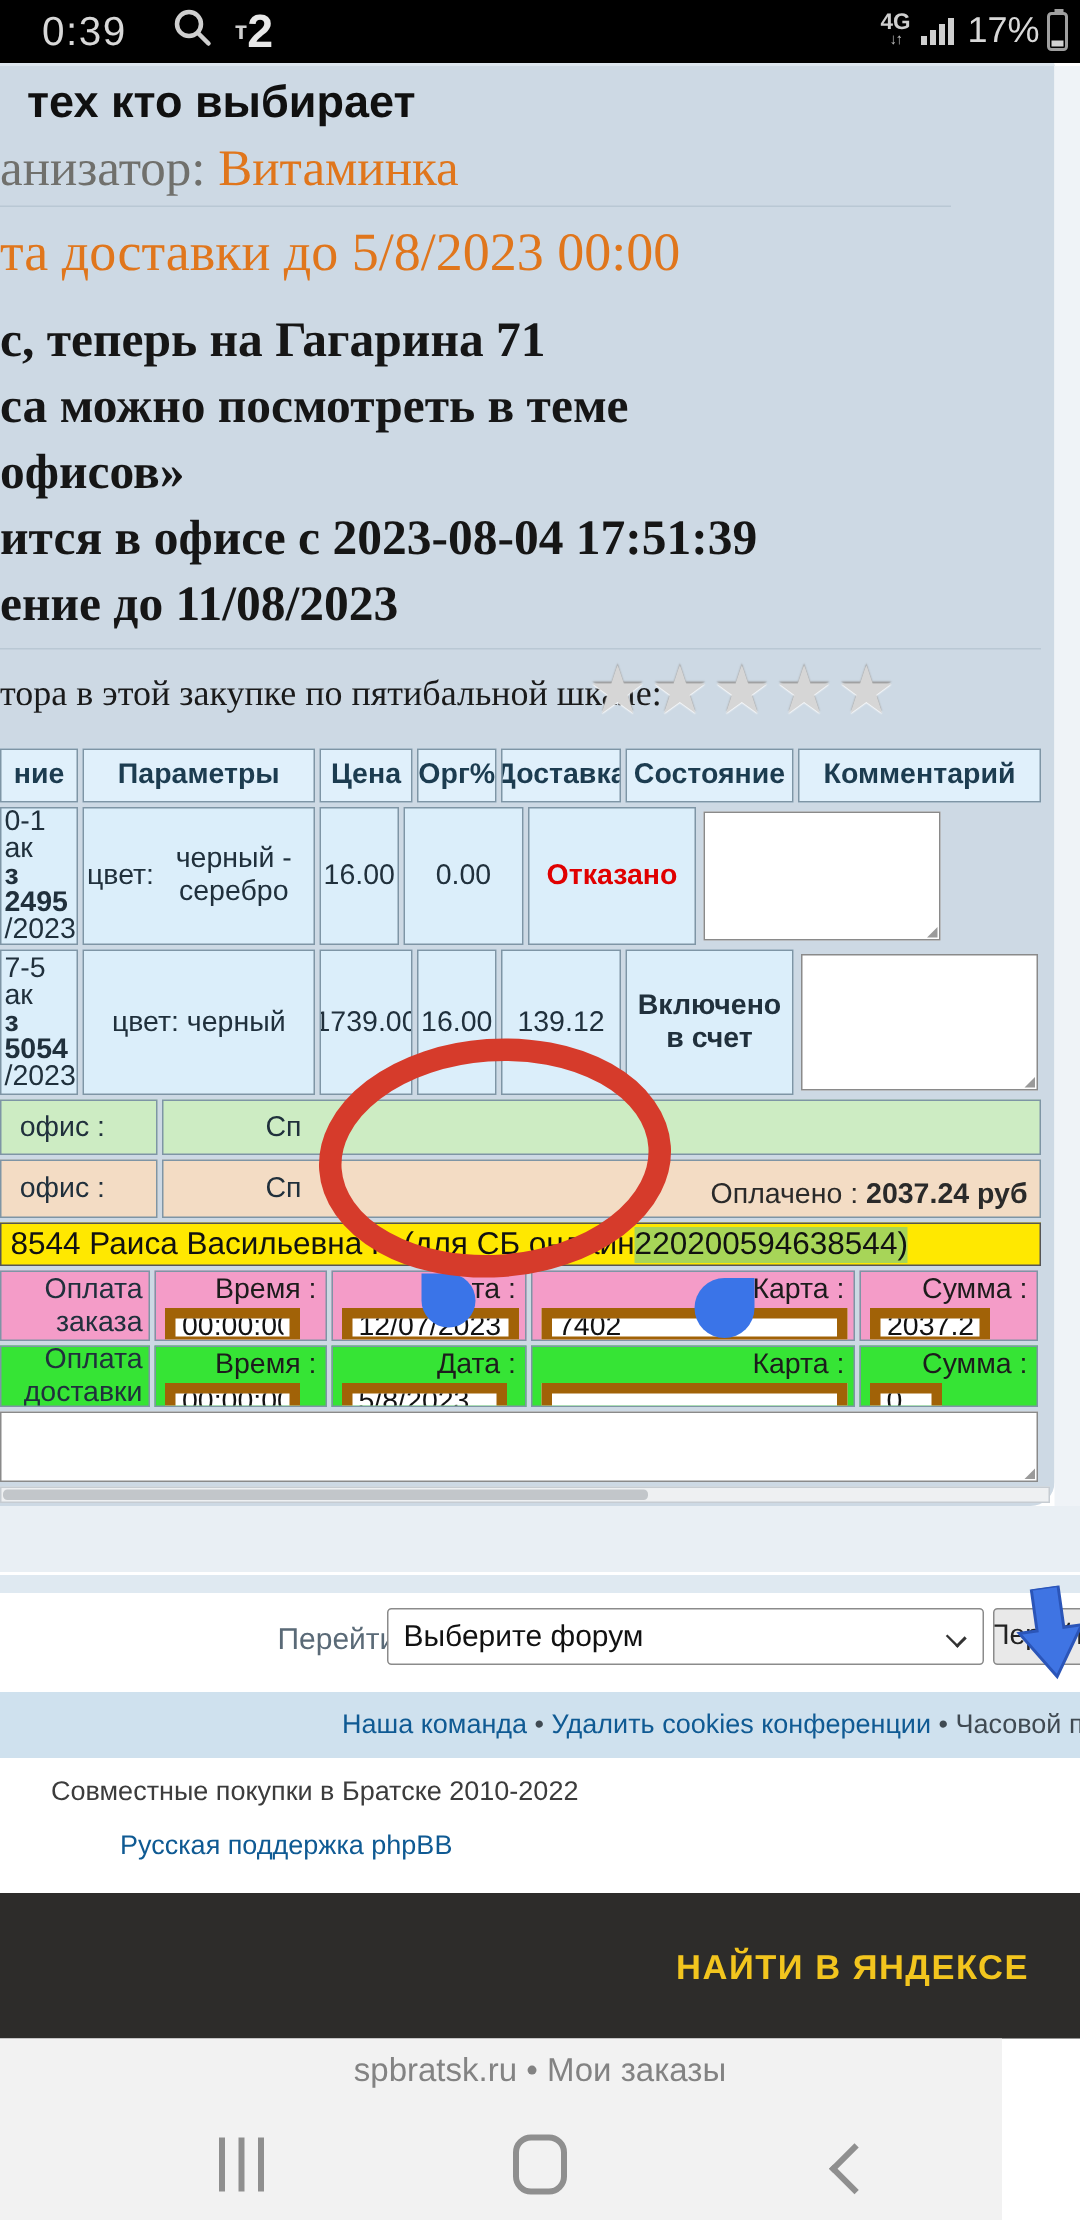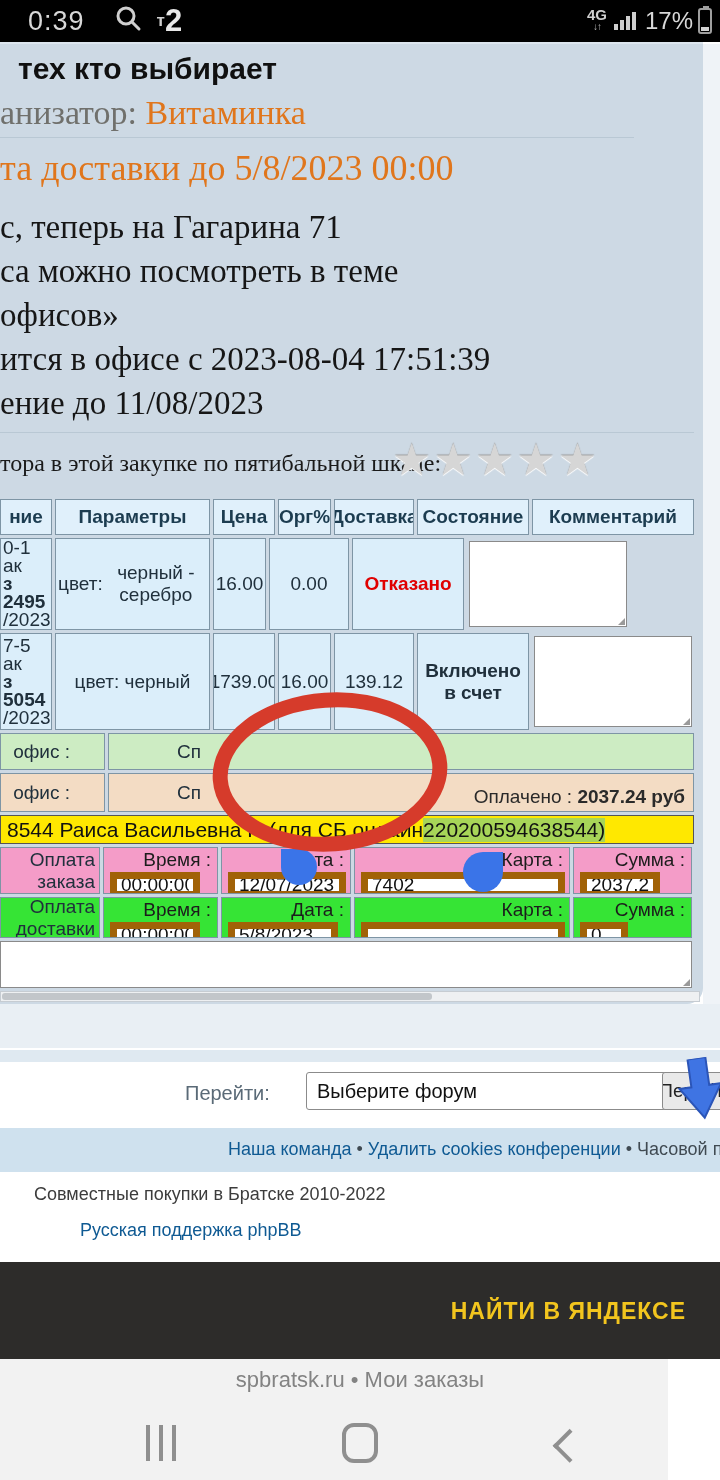--- a/index.html
+++ b/index.html
@@ -30,21 +30,21 @@
   .panel { position:absolute; top:42px; left:-20px; width:723px; height:962px;
            background:#cdd9e4; border-top:2px solid #dde6ee; border-radius:0 0 16px 16px; }
   .rightstrip { position:absolute; top:44px; left:703px; width:17px; height:960px; background:#eff3f7; }
   .serif { font-family:"Liberation Serif", serif; }
   .pg-title { position:absolute; left:18px; top:52px; font-size:30px; font-weight:700; color:#101010; }
   .pg-org { position:absolute; left:0; top:94px; font-size:34px; }
   .pg-org .lbl { color:#70706c; }
   .pg-org .name { color:#e0761c; }
   .hr1 { position:absolute; left:0; top:137px; width:634px; height:1px; background:#b9c8d4; }
   .pg-deadline { position:absolute; left:0; top:147px; font-size:36px; color:#e0761c; }
-  .pg-body { position:absolute; left:0; top:205px; font-size:33px; color:#161616; line-height:44px; white-space:nowrap; }
+  .pg-body { position:absolute; left:0; top:205px; font-size:33px; color:#161616; line-height:44px; white-space:nowrap;font-weight:bold; }
   .hr2 { position:absolute; left:0; top:432px; width:694px; height:1px; background:#b9c8d4; }
   .pg-rating { position:absolute; left:0; top:450px; font-size:24px; color:#1a1a1a; }
   .stars { position:absolute; left:392px; top:434px; font-size:44px; letter-spacing:2px;
            color:#d6d6d6; -webkit-text-stroke:1px #ادада; text-shadow:0 1px 1px #ffffff, 0 -1px 1px #9a9a9a; }
   .stars span { cursor:pointer; }
   
   .trow { position:absolute; left:0; display:flex; gap:3px; }
   .cell { background:#dbeefa; border:1px solid #7e95a5; overflow:hidden;
           display:flex; align-items:center; justify-content:center;
           font-size:19px; color:#20303c; }
@@ -78,21 +78,21 @@
   .payname { flex-direction:column; align-items:flex-end; justify-content:center; padding-right:4px; line-height:22px; font-size:19px; }
   .hscroll { position:absolute; left:0; top:991px; width:700px; height:11px; background:#eef0f2; border:1px solid #c6ccd2; }
   .hscroll .thumb { position:absolute; left:1px; top:1px; height:7px; width:430px; background:#c2c6ca; border-radius:3px; }
   
   .underband { position:absolute; left:0; top:1004px; width:720px; height:44px; background:#e9eff4; }
   .underband2 { position:absolute; left:0; top:1050px; width:720px; height:12px; background:#dfe9f1; }
   
   .jumplabel { position:absolute; left:185px; top:1082px; font-size:20px; color:#5a6a77; }
   .jumpselect { position:absolute; left:258px; top:1072px; width:398px; height:38px; background:#fff;
                 border:1px solid #8b8b8b; border-radius:3px; display:flex; align-items:center;
-                font-size:20px; color:#111; padding:0 34px 0 10px; cursor:pointer;margin-left:48px; }
+                font-size:20px; color:#111; padding:0 34px 0 10px; cursor:pointer; }
   .chev { position:absolute; right:12px; top:13px; width:11px; height:11px;
           border-right:2px solid #333; border-bottom:2px solid #333; transform:rotate(45deg) scaleY(0.8); }
   .jumpbtn { position:absolute; left:662px; top:1072px; width:70px; height:38px; background:#e9e9e9;
              border:1px solid #8b8b8b; border-radius:3px; font-size:19px; color:#222;
              display:flex; align-items:center; justify-content:center; overflow:hidden; cursor:pointer; }
   .bluearrow { position:absolute; left:676px; top:1058px; z-index:6; }
   
   .footband { position:absolute; left:0; top:1128px; width:720px; height:44px; background:#cfe1ee; overflow:hidden; }
   .footband .inner { position:absolute; left:228px; top:11px; white-space:nowrap; font-size:18px; color:#404a52; }
   .footband a, .bluelink { color:#0f5a93; text-decoration:none; cursor:pointer; }

